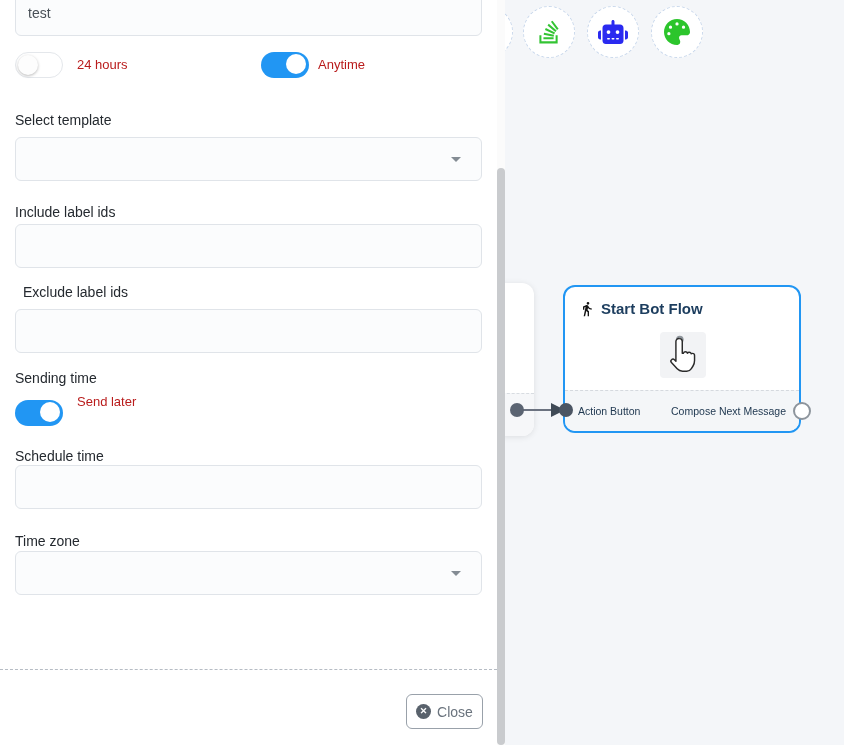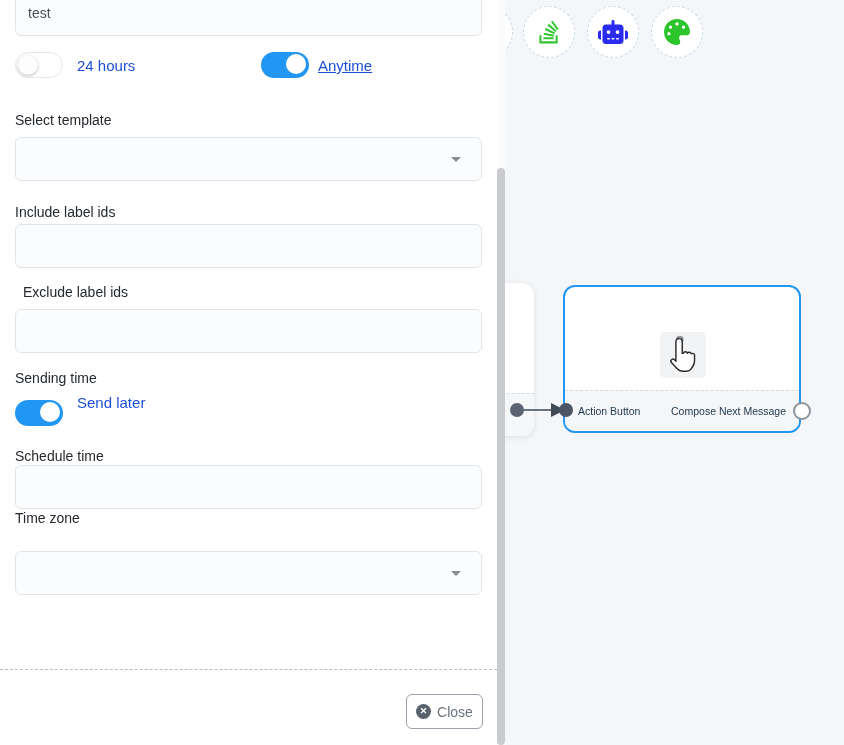--- a/index.html
+++ b/index.html
@@ -30,34 +30,34 @@
     position:absolute; right:20px; top:50%; margin-top:-2px;
     width:0; height:0; border-left:5px solid transparent; border-right:5px solid transparent;
     border-top:5px solid #848c94;
   }
   .lbl { position:absolute; left:15px; font-size:14px; color:#24292f; line-height:17px; }
   .lbl-template { top:112px; }
   .lbl-include  { top:204px; }
   .lbl-exclude  { top:284px;margin-left:8px; }
   .lbl-sending  { top:370px; }
   .lbl-schedule { top:428px;margin-top:20px; }
-  .lbl-timezone { top:510px; }
+  .lbl-timezone { top:533px; }
   
   .toggle { position:absolute; width:48px; height:26px; border-radius:13px; cursor:pointer; }
   .toggle .knob { position:absolute; top:2px; width:20px; height:20px; border-radius:50%; background:#fff; }
   .toggle.off { background:#fff; border:1px solid #e4e7eb; }
   .toggle.off .knob { left:2px; top:2px; background:#fdfdfd; box-shadow:0 1px 3px rgba(0,0,0,.28); }
   .toggle.on  { background:#2196f3; }
   .toggle.on .knob { right:3px; }
   .tg-24   { left:15px;  top:52px; }
   .tg-any  { left:261px; top:52px; }
   .tg-late { left:15px;  top:400px; }
-  .tg-lbl { position:absolute; font-size:15px; color:#1d4ed8; }
+  .tg-lbl { position:absolute; font-size:13px; color:#b91c1c; }
   .tg-lbl-24   { left:77px;  top:57px; }
-  .tg-lbl-any  { left:318px; top:57px;text-decoration:underline; }
+  .tg-lbl-any  { left:318px; top:57px; }
   .tg-lbl-late { left:77px;  top:394px; }
   .targeted { position:absolute; left:15px; top:612px; font-size:14.5px; color:#24292f; }
   .divider { position:absolute; left:0; top:669px; width:497px; border-top:1px dashed #b6bcc4; }
   .save-btn {
     position:absolute; left:15px; top:690px; width:93px; height:44px;
     background:#1f96f3; border:none; border-radius:6px; color:#fff;
     font-family:"Liberation Sans",sans-serif; font-size:14px; font-weight:700;
     display:flex; align-items:center; justify-content:center; gap:7px;
     box-shadow:0 3px 9px rgba(33,150,243,.38); cursor:pointer;
   }
@@ -200,20 +200,26 @@
   <div class="partial-node">
     <div class="pfoot"></div>
   </div>
 
   <div class="conn-dot1"></div>
   <div class="conn-line"></div>
   <div class="conn-arrow"></div>
   <div class="conn-dot2"></div>
 
   <div class="flow-node">
+    <div class="node-header">
+      <svg width="16" height="16" viewBox="0 0 24 24">
+          <path fill="#141414" d="M13.5 5.5c1.1 0 2-.9 2-2s-.9-2-2-2-2 .9-2 2 .9 2 2 2zM9.8 8.9L7 23h2.1l1.8-8 2.1 2v6h2v-7.5l-2.1-2 .6-3C14.8 12 16.8 13 19 13v-2c-1.9 0-3.5-1-4.3-2.4l-1-1.6c-.4-.6-1-1-1.7-1-.3 0-.5.1-.8.1L6 8.3V13h2V9.6l1.8-.7"></path>
+        </svg>
+      <span class="node-title">Start Bot Flow</span>
+    </div>
     <div class="cursor-box">
       <svg width="34" height="40" viewBox="0 0 36 44">
         <circle cx="14.5" cy="5" r="4.2" fill="#8f959b"></circle>
         <path fill="#ffffff" stroke="#2b2b2b" stroke-width="1.6" stroke-linejoin="round" d="M14 4 a3.2 3.2 0 0 1 3.2 3.2 V20 l1.2 .2 c.3 -1 1.2 -1.7 2.3 -1.7 1 0 1.9 .6 2.2 1.5 .4 -.6 1.1 -1 1.9 -1 1.1 0 2 .7 2.3 1.7 .3 -.3 .8 -.5 1.3 -.5 1.3 0 2.3 1 2.3 2.3 V28 c0 2.5 -.6 4.3 -1.7 6.1 l-1.8 2.9 a6 6 0 0 1 -5.1 2.8 h-4.6 a8 8 0 0 1 -5.9 -2.6 l-6.3 -6.9 c-.8 -.9 -.8 -2.3 .1 -3.1 .9 -.9 2.3 -.9 3.2 0 l1.6 1.6 V7.2 A3.2 3.2 0 0 1 14 4 z"></path>
       </svg>
     </div>
     <div class="node-footer">
       <span>Action Button</span>
       <span>Compose Next Message</span>
     </div>

